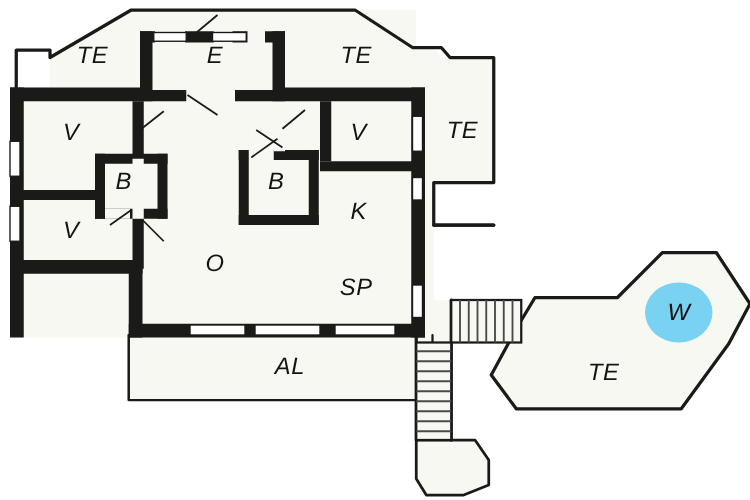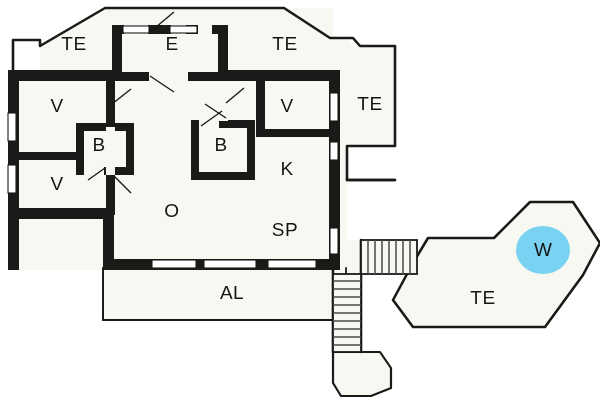--- a/index.html
+++ b/index.html
@@ -11,20 +11,21 @@
     width: 600px;
     height: 400px;
     overflow: hidden;
     font-family: "Liberation Sans", sans-serif;
   }
   #plan-root {
     position: relative;
     width: 600px;
     height: 400px;
     background: #ffffff;
+    font-style: italic;
   }
   svg#floorplan {
     display: block;
     width: 600px;
     height: 400px;
   }
   .room-label {
     font-family: "Liberation Sans", sans-serif;
     font-size: 19px;
     fill: #141414;

